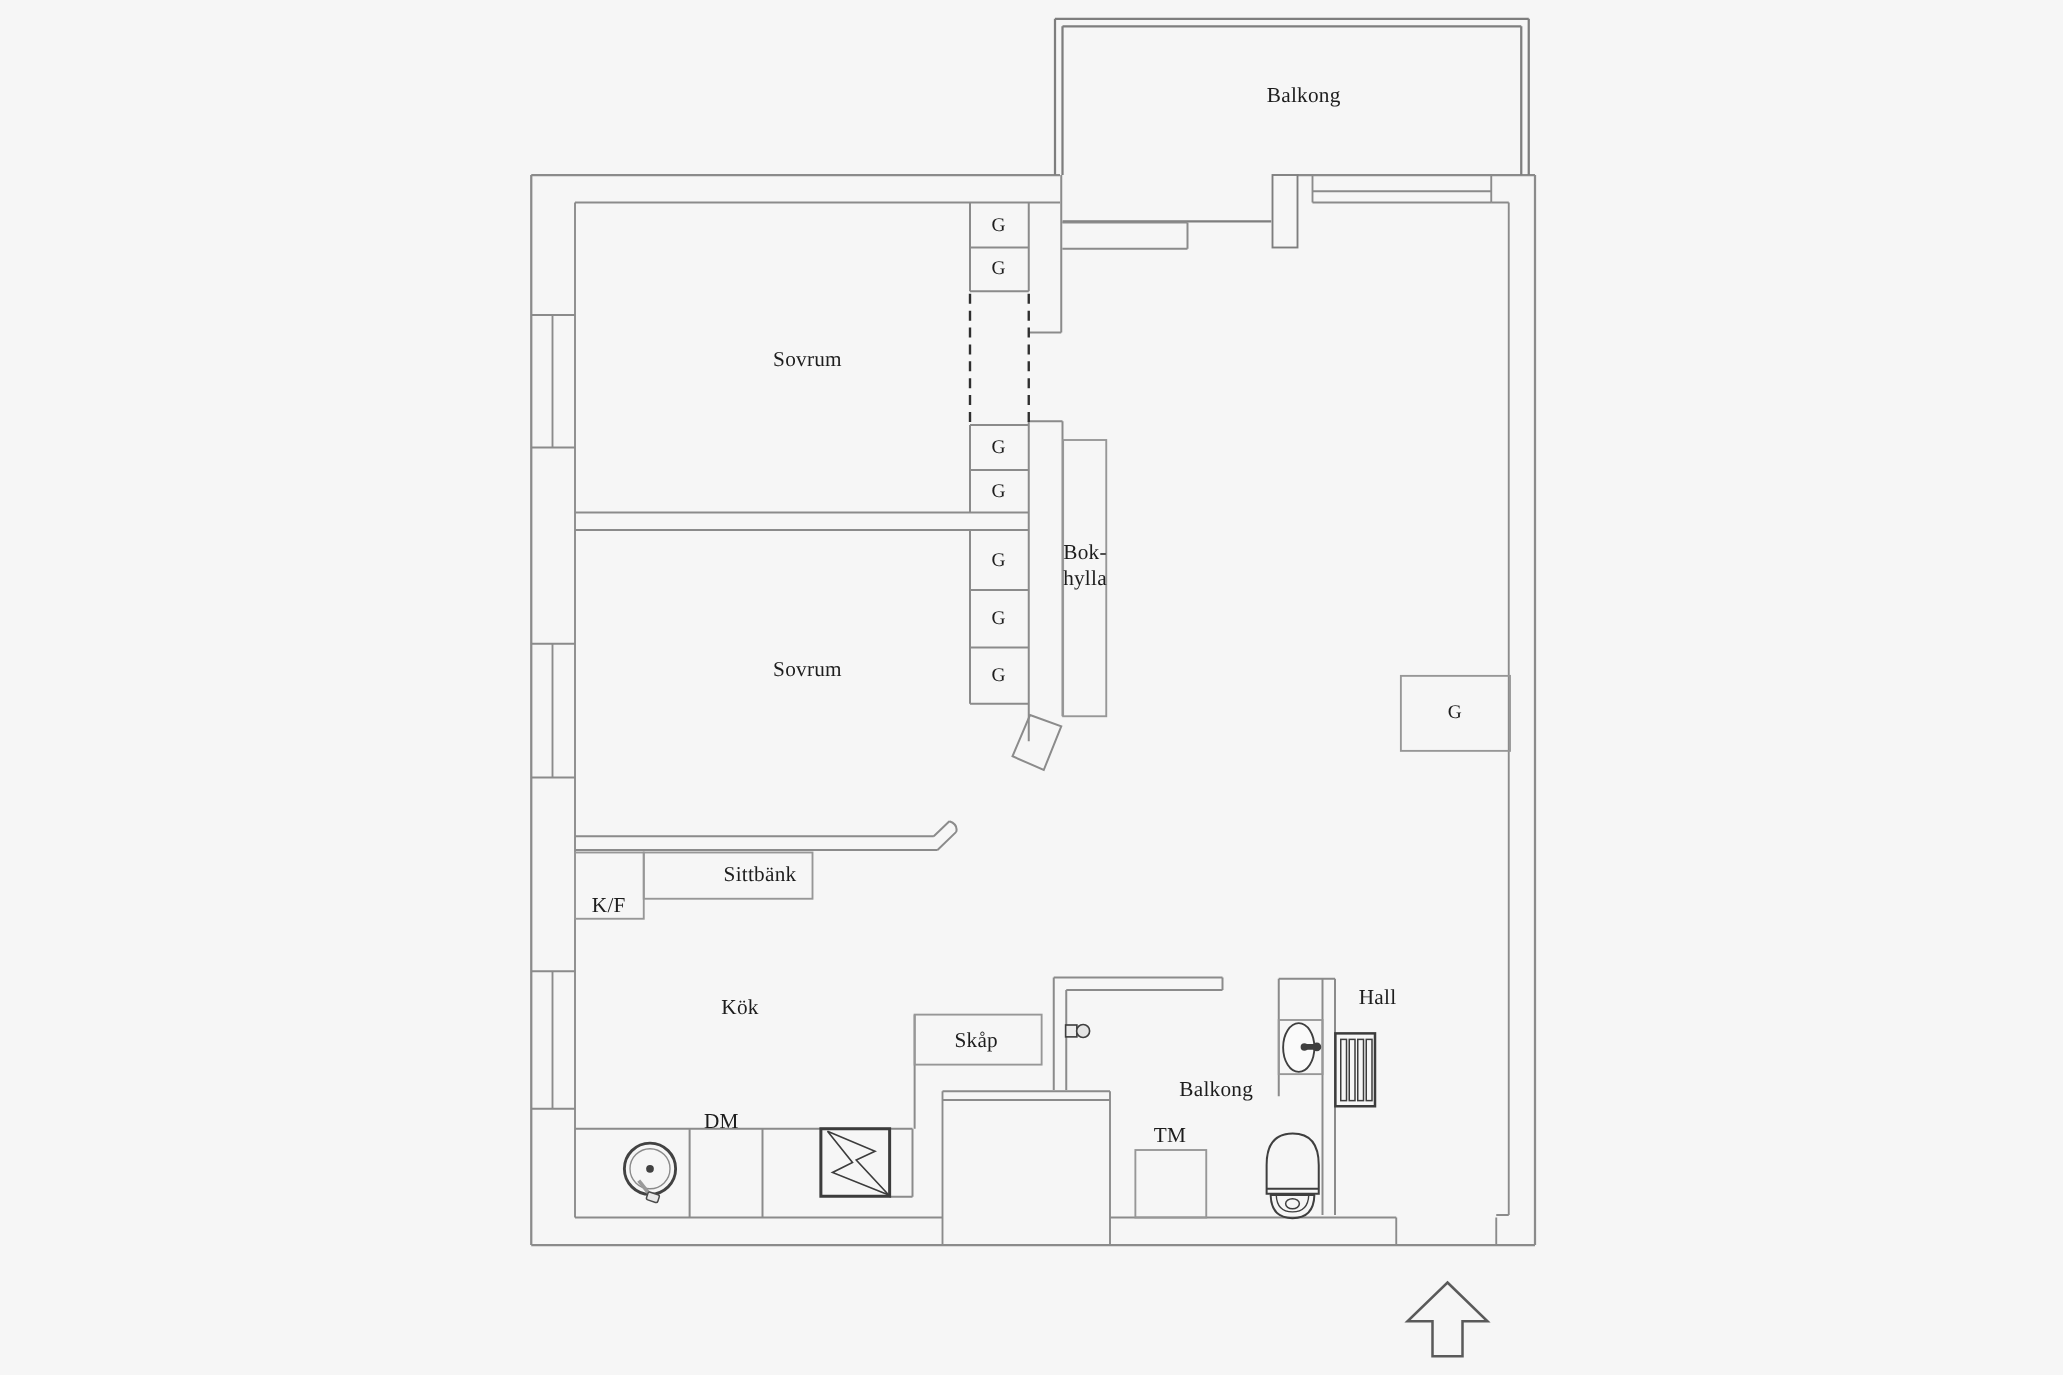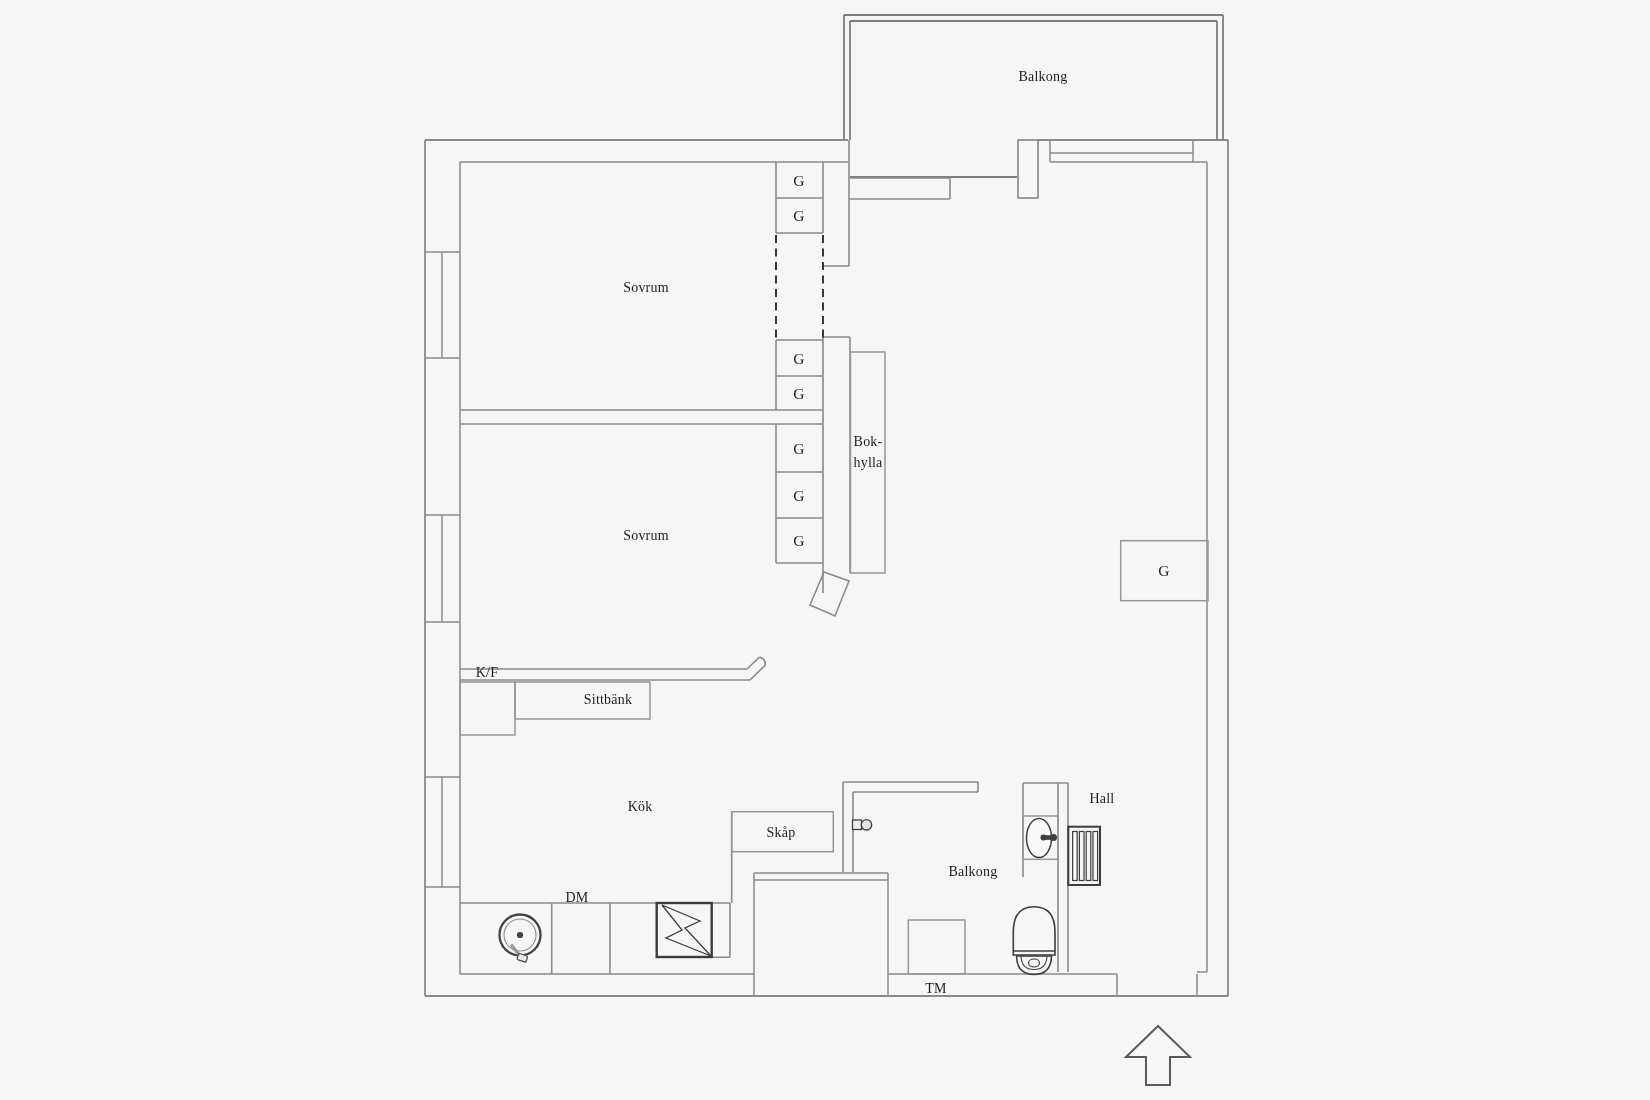--- a/index.html
+++ b/index.html
@@ -8,21 +8,21 @@
     font-family:"Liberation Serif","DejaVu Serif",serif;
     width:1650px;height:1100px;overflow:hidden;
   }
   #plan{
     position:relative;width:1650px;height:1100px;background:#f6f6f6;
   }
   #plan svg{position:absolute;left:0;top:0;}
   .lbl{
     position:absolute;transform:translate(-50%,-50%);
     font-family:"Liberation Serif","DejaVu Serif",serif;
-    font-size:14px;color:#1d1d1d;white-space:nowrap;
+    font-size:17px;color:#1d1d1d;white-space:nowrap;
     letter-spacing:.2px;text-align:center;line-height:21px;
   }
   .lbl.g{font-size:15.5px;}
 </style>
 </head>
 <body>
 
 <div id="plan">
 
   <svg width="1650" height="1100" viewBox="0 0 1650 1100">
@@ -138,22 +138,22 @@
 
   <div class="lbl g" style="left:799px;top:180px">G</div>
   <div class="lbl g" style="left:799px;top:215px">G</div>
   <div class="lbl g" style="left:799px;top:358px">G</div>
   <div class="lbl g" style="left:799px;top:393px">G</div>
   <div class="lbl g" style="left:799px;top:448px">G</div>
   <div class="lbl g" style="left:799px;top:495px">G</div>
   <div class="lbl g" style="left:799px;top:540px">G</div>
   <div class="lbl g" style="left:1164px;top:570px">G</div>
 
-  <div class="lbl" style="left:487px;top:672px">K/F</div>
+  <div class="lbl" style="left:487px;top:724px">K/F</div>
   <div class="lbl" style="left:608px;top:699px">Sittbänk</div>
-  <div class="lbl" style="left:640px;top:806px">Kök</div>
+  <div class="lbl" style="left:592px;top:806px">Kök</div>
   <div class="lbl" style="left:781px;top:832px">Skåp</div>
   <div class="lbl" style="left:577px;top:897px">DM</div>
-  <div class="lbl" style="left:936px;top:988px">TM</div>
+  <div class="lbl" style="left:936px;top:908px">TM</div>
   <div class="lbl" style="left:973px;top:871px">Balkong</div>
   <div class="lbl" style="left:1102px;top:798px">Hall</div>
 
 </div>
 
 </body></html>

